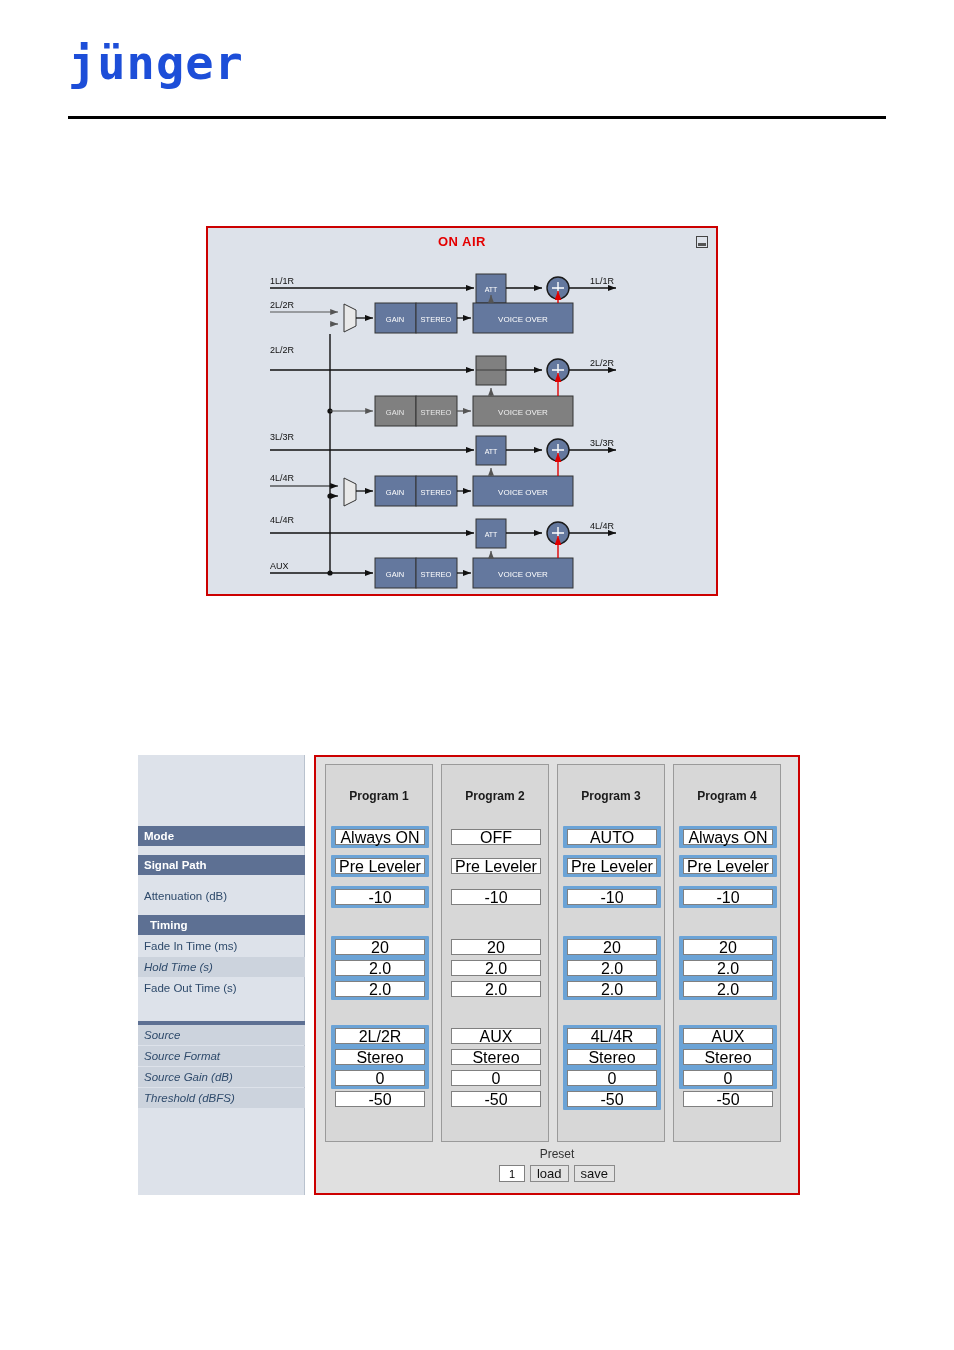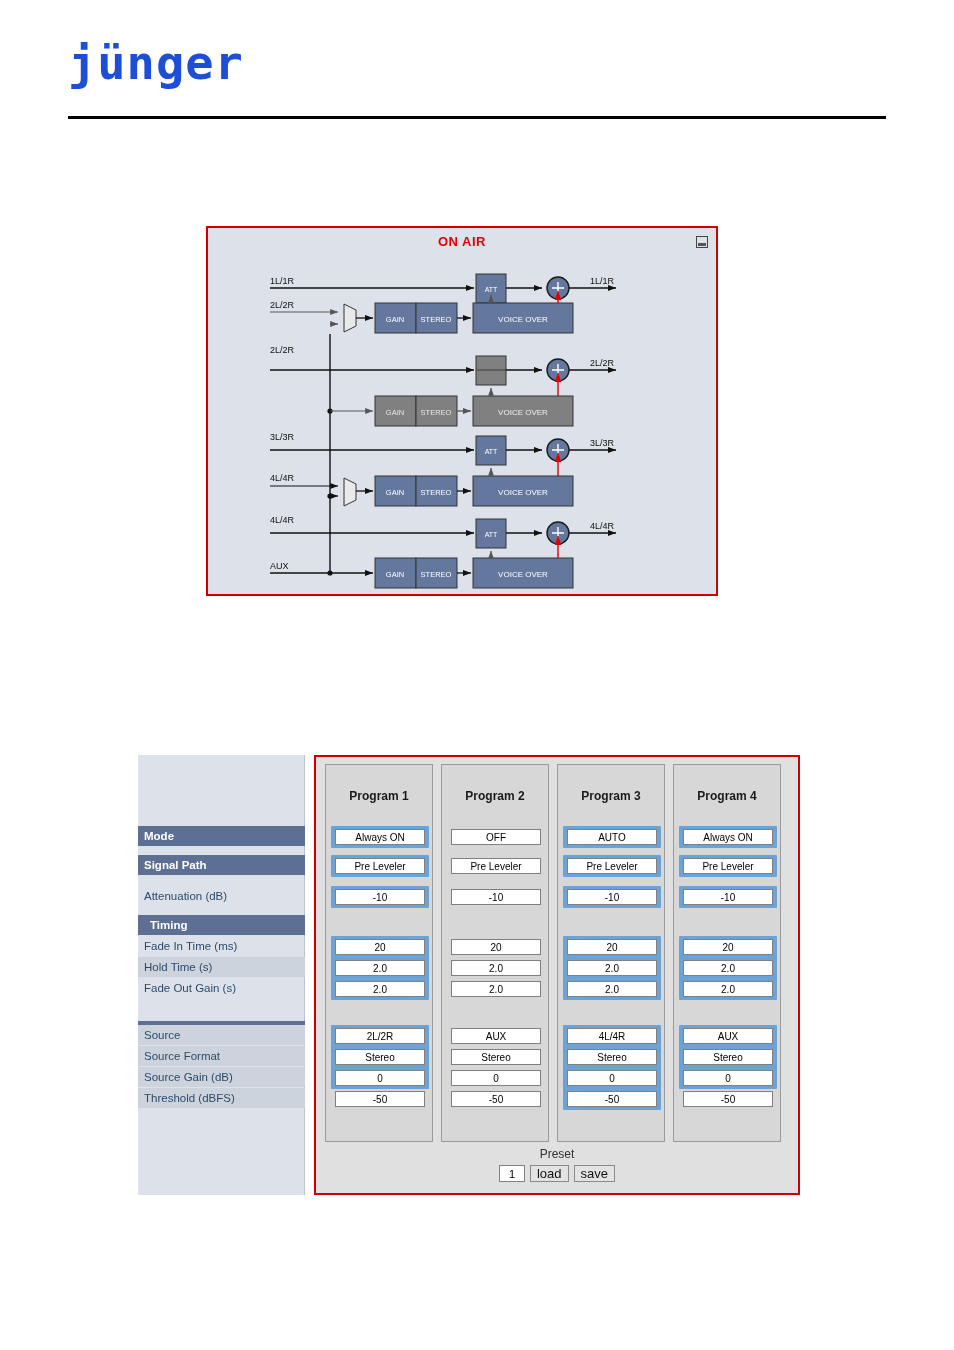--- a/index.html
+++ b/index.html
@@ -66,21 +66,21 @@
   .lbl{
     position:absolute; left:0; width:167px;
     height:20px; line-height:20px;
     font-size:11.5px; color:#2e4a6b;
     padding-left:6px; box-sizing:border-box;
     white-space:nowrap;
   }
   .lbl.section{
     background:#5d7093; color:#ffffff; font-weight:bold;
   }
-  .lbl.alt{ background:#ccd3dd; }
+  .lbl.alt{ background:#ccd3dd;font-style:italic; }
 
   #programs-panel{
     position:absolute; left:176px; top:0;
     width:486px; height:440px;
     background:#e0e0e0;
     border:2px solid #cc0000;
     box-sizing:border-box;
   }
   .prog-col{
     position:absolute; top:7px;
@@ -95,21 +95,21 @@
   }
   .hl{
     position:absolute; left:5px; width:98px;
     background:#6ba3d6; border-radius:1px;
   }
   .fld{
     position:absolute; left:9px; width:90px;
     height:16px; line-height:16px;
     background:#ffffff; border:1px solid #808080;
     box-sizing:border-box;
-    text-align:center; font-size:10px; color:#000;
+    text-align:center; font-size:16px; color:#000;
   }
   #preset-label{
     position:absolute; left:0; top:390px; width:100%;
     text-align:center; font-size:12px; color:#333;
   }
   #preset-row{
     position:absolute; left:0; top:408px; width:100%;
     text-align:center; font-size:0;
   }
   #preset-number{
@@ -249,21 +249,21 @@
 
 <div id="settings-wrap">
 
   <div id="label-col">
     <div class="lbl section" style="top:71px;">Mode</div>
     <div class="lbl section" style="top:100px;">Signal Path</div>
     <div class="lbl" style="top:131px;">Attenuation (dB)</div>
     <div class="lbl section" style="top:160px;padding-left:12px;">Timing</div>
     <div class="lbl" style="top:181px;">Fade In Time (ms)</div>
     <div class="lbl alt" style="top:202px;">Hold Time (s)</div>
-    <div class="lbl" style="top:223px;">Fade Out Gain (s)</div>
+    <div class="lbl" style="top:223px;">Fade Out Time (s)</div>
     <div class="lbl section" style="top:266px;">Voice Over Source</div>
     <div class="lbl alt" style="top:270px;">Source</div>
     <div class="lbl alt" style="top:291px;">Source Format</div>
     <div class="lbl alt" style="top:312px;">Source Gain (dB)</div>
     <div class="lbl alt" style="top:333px;">Threshold (dBFS)</div>
   </div>
 
   <div id="programs-panel">
 
     <div class="prog-col" style="left:9px;">

